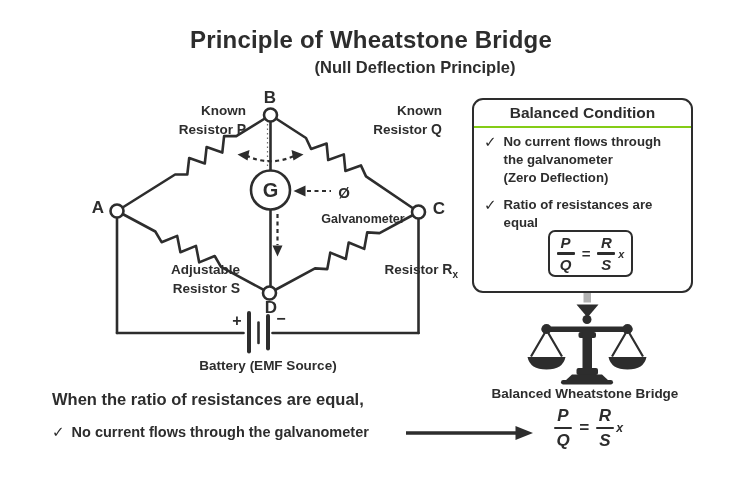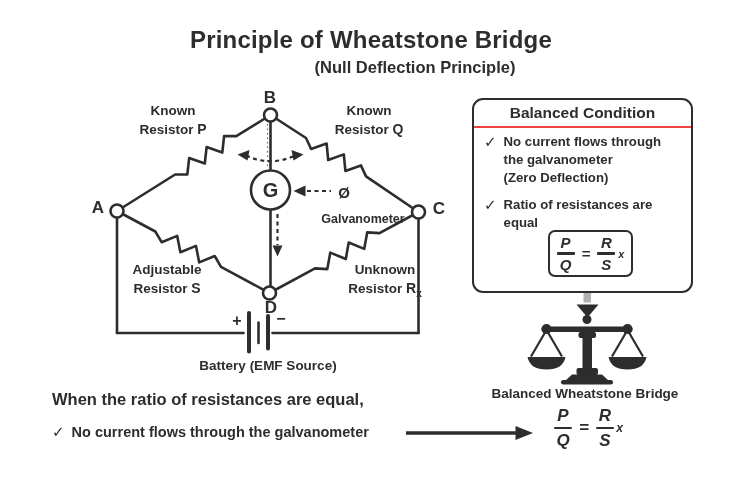--- a/index.html
+++ b/index.html
@@ -6,32 +6,32 @@
   .stage{position:relative;width:750px;height:500px;background:#ffffff;overflow:hidden;
          font-family:"Liberation Sans","DejaVu Sans",sans-serif;color:#2d2d2d;}
   .abs{position:absolute;}
   .ctr{text-align:center;}
   
   .title{left:0;top:26px;width:742px;font-size:24px;font-weight:bold;letter-spacing:.2px;}
   .subtitle{left:0;top:58px;width:738px;font-size:16.5px;font-weight:600;margin-left:46px;}
   
   .node{width:40px;font-size:17px;font-weight:bold;text-align:center;}
   
-  .rlabel{width:146px;text-align:center;font-size:13.5px;font-weight:600;line-height:19px;}
+  .rlabel{width:146px;text-align:right;font-size:13.5px;font-weight:600;line-height:19px;}
   .rlabel b{font-weight:800;font-size:14px;}
   .rsub{font-size:10px;font-weight:800;}
   .galv-label{width:146px;text-align:center;font-size:12.5px;font-weight:700;padding-left:20px;}
   .gsym{width:41px;text-align:center;font-size:20px;font-weight:bold;line-height:21px;}
   .phi{width:22px;text-align:center;font-size:15px;font-weight:700;}
   .batsign{width:20px;text-align:center;font-size:16px;font-weight:bold;}
   .batlabel{width:220px;text-align:center;font-size:13.5px;font-weight:bold;}
   
   .bc{left:472px;top:98px;width:221px;height:195px;border:2.5px solid #2d2d2d;
       border-radius:11px;box-sizing:border-box;background:#fff;}
-  .bc-header{height:26px;border-bottom:2px solid #ef4444;display:flex;align-items:center;
+  .bc-header{height:26px;border-bottom:2px solid #84cc16;display:flex;align-items:center;
       justify-content:center;font-weight:bold;font-size:15.5px;}
   .bc-item{position:absolute;display:flex;gap:7px;font-size:13.2px;font-weight:600;line-height:17.8px;}
   .bc-item .chk{font-size:15px;font-weight:bold;line-height:17px;}
   .bc-item1{left:10px;top:33px;}
   .bc-item2{left:10px;top:96px;}
   .bc-fbox{position:absolute;left:74px;top:130px;width:85px;height:47px;border:2.2px solid #2d2d2d;
       border-radius:7px;display:flex;align-items:center;justify-content:center;
       box-sizing:border-box;padding-right:9px;background:#fff;}
   
   .formula{display:inline-flex;align-items:center;gap:7px;font-weight:bold;font-style:italic;}
@@ -140,21 +140,20 @@
     <div><span>Known</span></div>
     <div><span>Resistor</span>
       <b>Q</b></div>
   </div>
   <div class="abs rlabel" style="left:94px;top:260px">
     <div><span>Adjustable</span></div>
     <div><span>Resistor</span>
       <b>S</b></div>
   </div>
   <div class="abs rlabel" style="left:312px;top:260px">
-    <div><span>Unknown</span></div>
     <div><span>Resistor</span>
       <b>R</b><sub class="rsub">x</sub></div>
   </div>
 
   <div class="abs gsym" style="left:250px;top:180px">G</div>
   <div class="abs phi" style="left:333px;top:184px">Ø</div>
   <div class="abs galv-label" style="left:270px;top:212px">Galvanometer</div>
 
   <div class="abs batsign" style="left:227px;top:312px">+</div>
   <div class="abs batsign" style="left:271px;top:310px">−</div>

